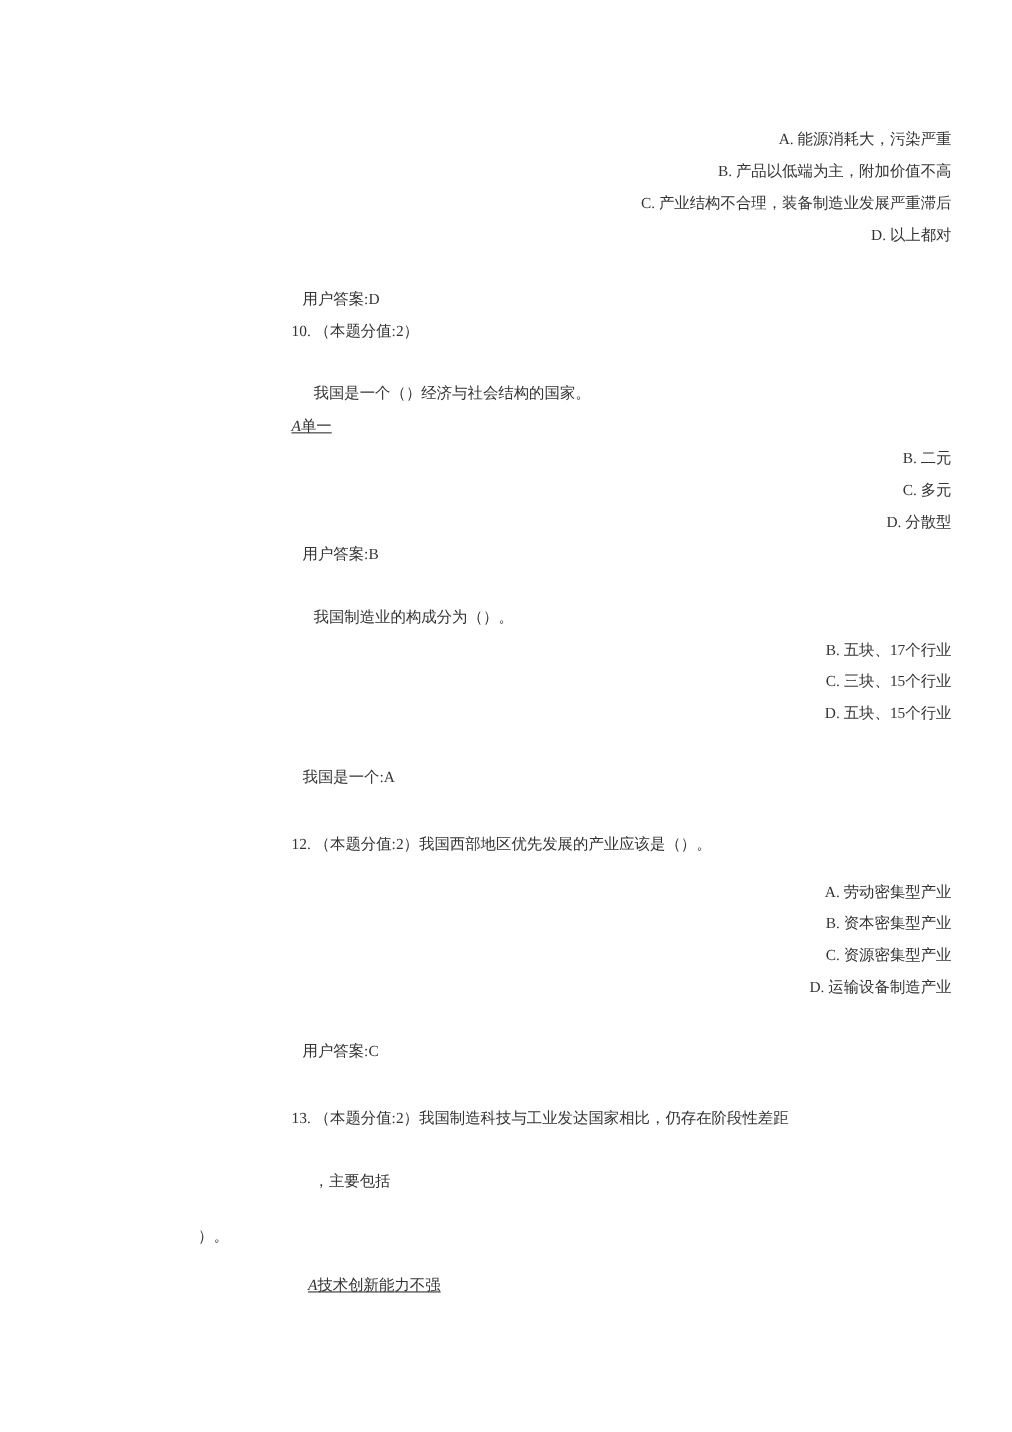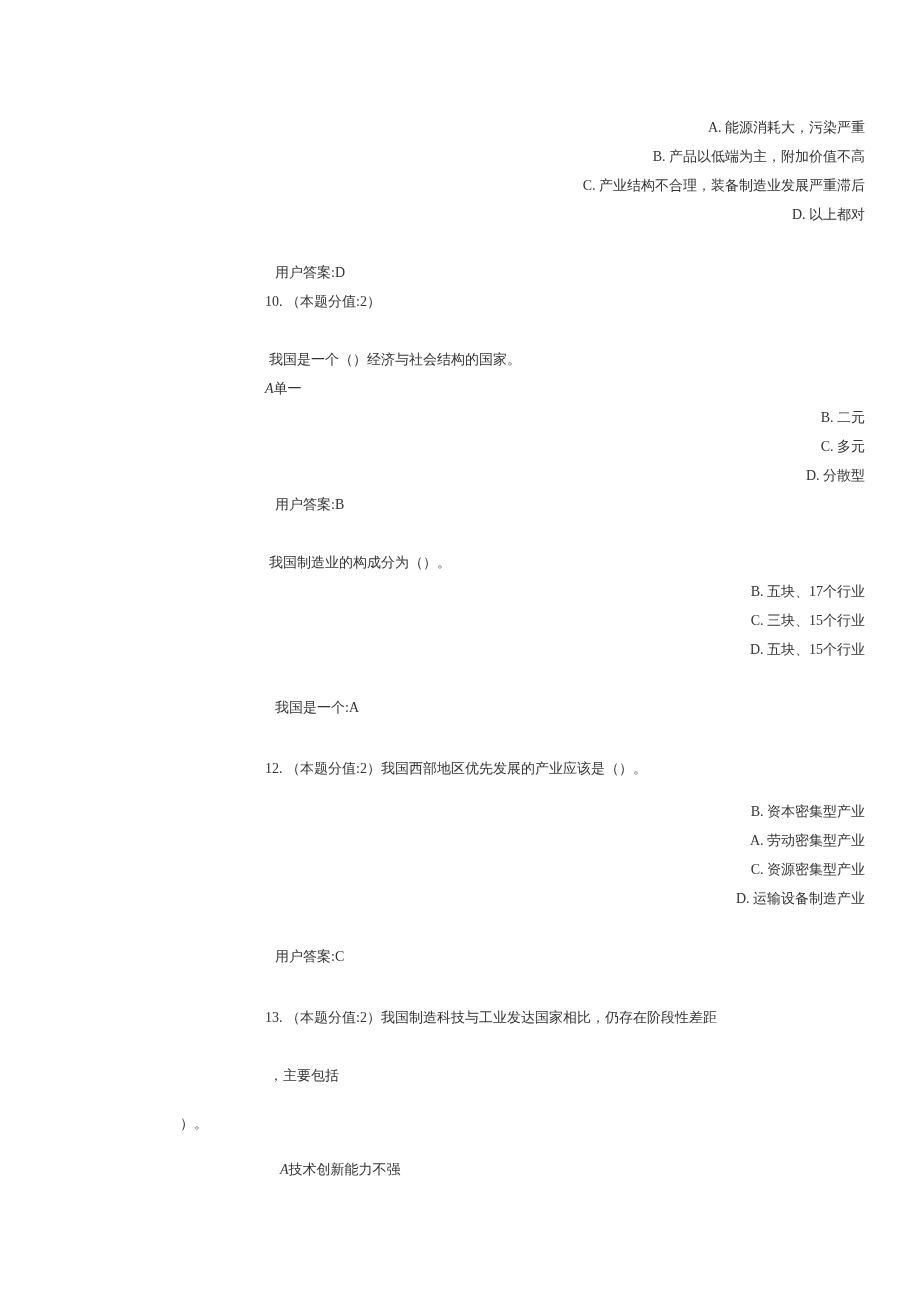--- a/index.html
+++ b/index.html
@@ -35,27 +35,29 @@
       white-space: nowrap;
     }
     .question-header {
       font-size: 14px;
       line-height: 29px;
       white-space: nowrap;
     }
     .question-stem {
       font-size: 14px;
       line-height: 29px;
-      margin-left: 4px;
+      margin-left: 20px;
       white-space: nowrap;
+      font-family: Liberation Mono, monospace;
     }
     .option-a-italic {
       font-size: 14px;
       line-height: 29px;
       white-space: nowrap;
+      text-decoration: underline;
     }
     .option-a-italic .italic-a {
       font-style: italic;
       font-family: "Times New Roman", serif;
     }
     .gap-small {
       height: 29px;
     }
     .gap-medium {
       height: 32px;
@@ -95,22 +97,22 @@
   <div class="option-line">B.  五块、17个行业</div>
   <div class="option-line">C.  三块、15个行业</div>
   <div class="option-line">D.  五块、15个行业</div>
   <div class="gap-small"></div>
   <div class="answer-line">我国是一个:A</div>
 
   <div class="gap-medium"></div>
 
   <div class="question-header">12.    （本题分值:2）我国西部地区优先发展的产业应该是（）。</div>
   <div style="height:14px;"></div>
+  <div class="option-line">A.  劳动密集型产业</div>
   <div class="option-line">B.  资本密集型产业</div>
-  <div class="option-line">A.  劳动密集型产业</div>
   <div class="option-line">C.  资源密集型产业</div>
   <div class="option-line">D.  运输设备制造产业</div>
   <div class="gap-small"></div>
   <div class="answer-line">用户答案:C</div>
 
   <div class="gap-medium"></div>
 
   <div class="question-header">13.  （本题分值:2）我国制造科技与工业发达国家相比，仍存在阶段性差距</div>
   <div class="gap-small"></div>
   <div class="question-stem">，主要包括</div>

